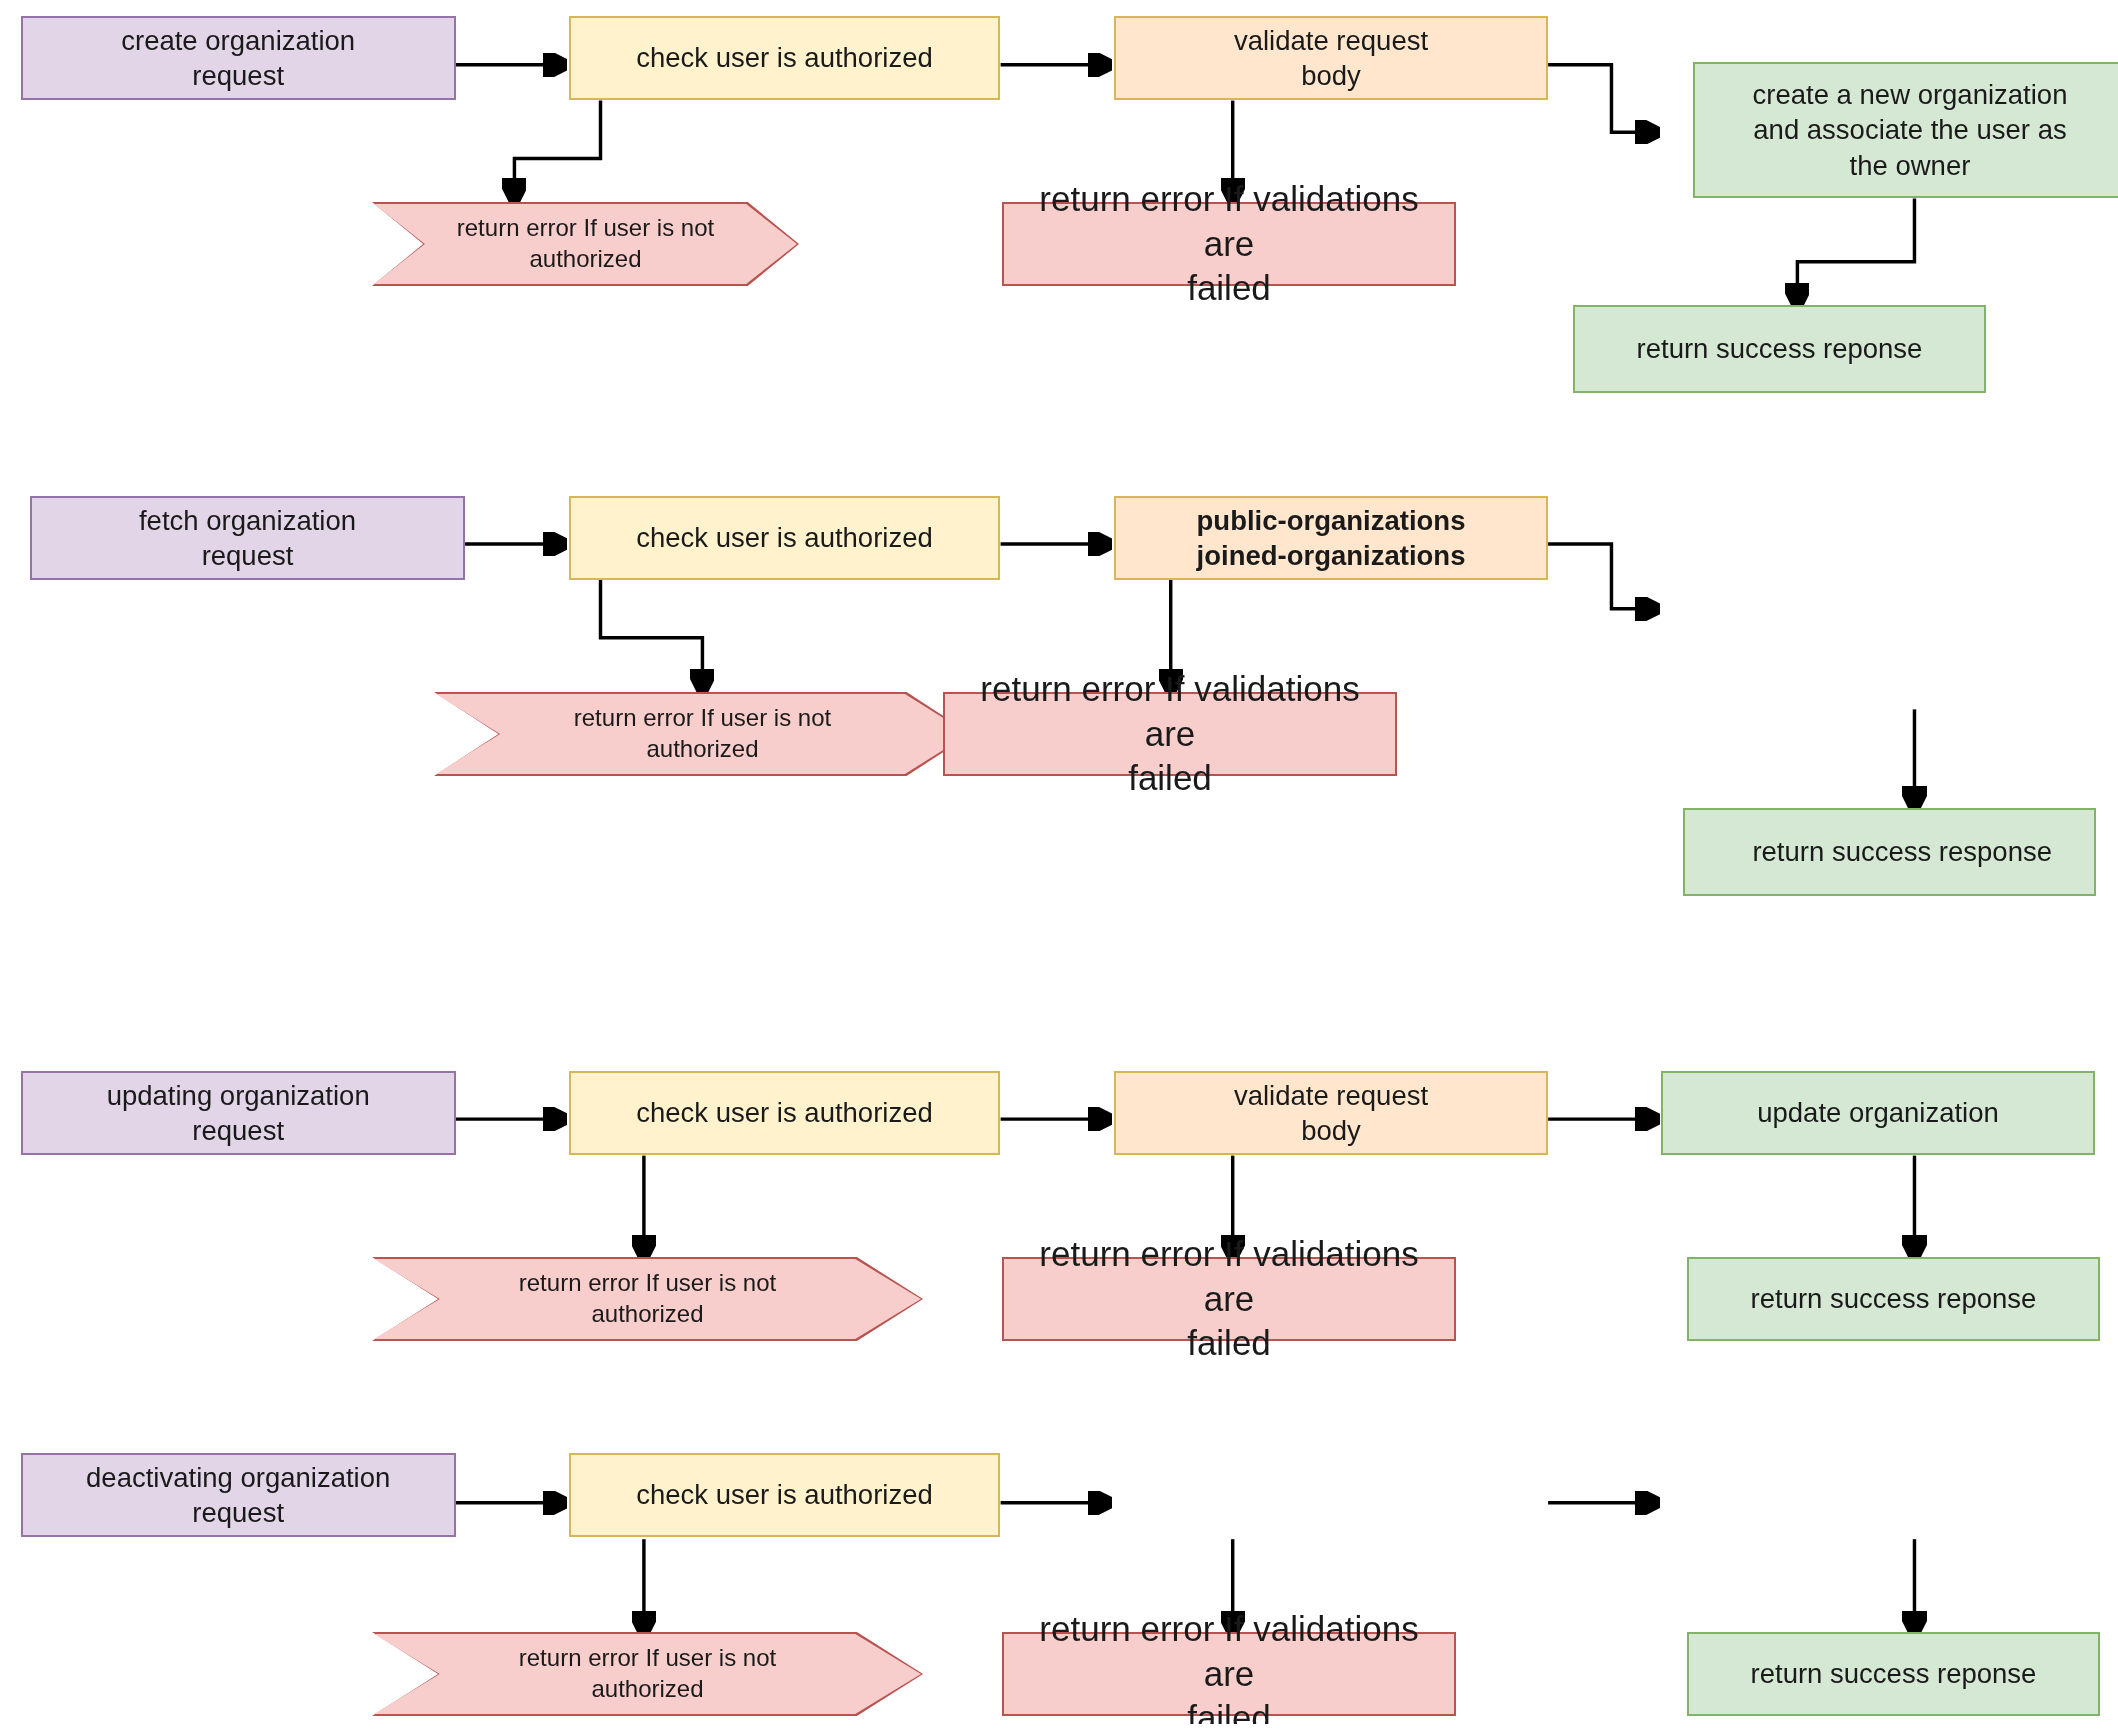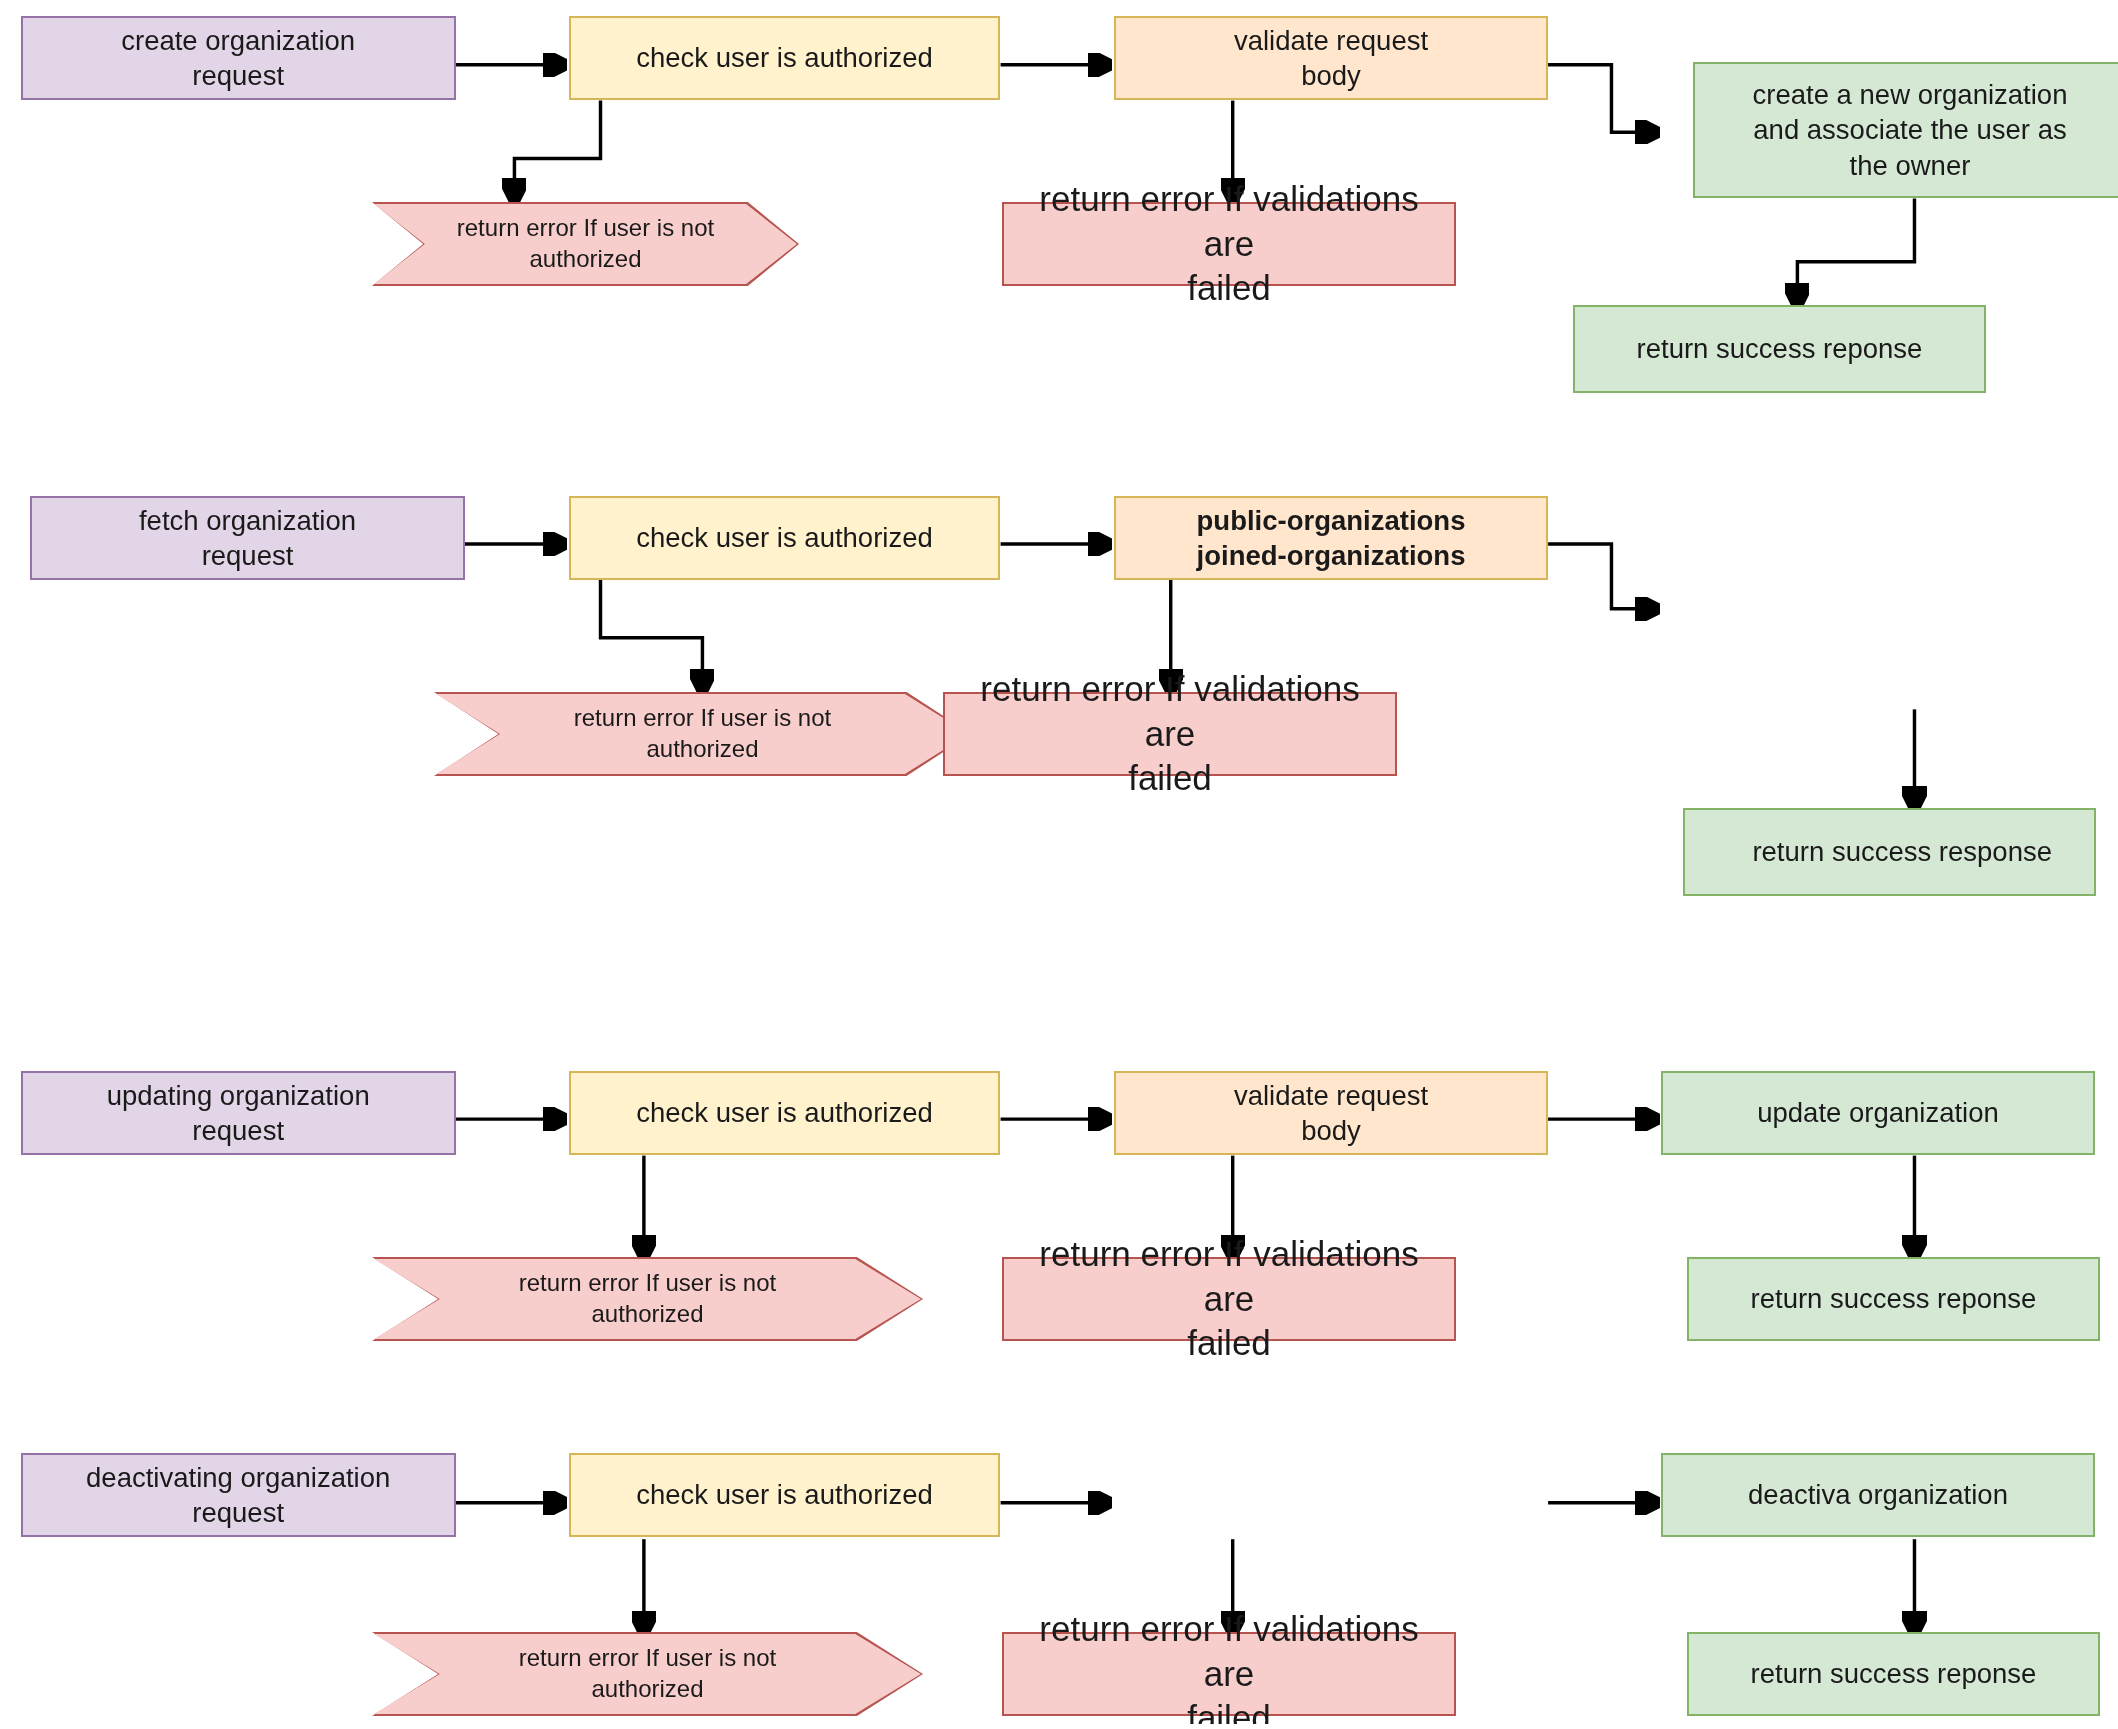--- a/index.html
+++ b/index.html
@@ -208,21 +208,20 @@
 failed</div>
 
   <div class="node green" style="left:1687px; top:1257px; width:413px; height:84px;">return success reponse</div>
 
   <div class="node purple" style="left:20.7px; top:1453px; width:435px; height:84px;">deactivating organization
 request</div>
 
   <div class="node yellow" style="left:569px; top:1453px; width:431px; height:84px;">check user is authorized</div>
 
 
-  <div class="node green" style="left:1661px; top:1453px; width:434px; height:84px;">deactiva organization</div>
 
   <div class="chevron-wrap" style="left:372px; top:1632px; width:551px; height:84px;">
     <div class="outline"></div>
     <div class="inner">return error If user is not
 authorized</div>
   </div>
 
   <div class="pinkbox" style="left:1002px; top:1632px; width:454px; height:84px;">return error If validations are
 failed</div>
 

